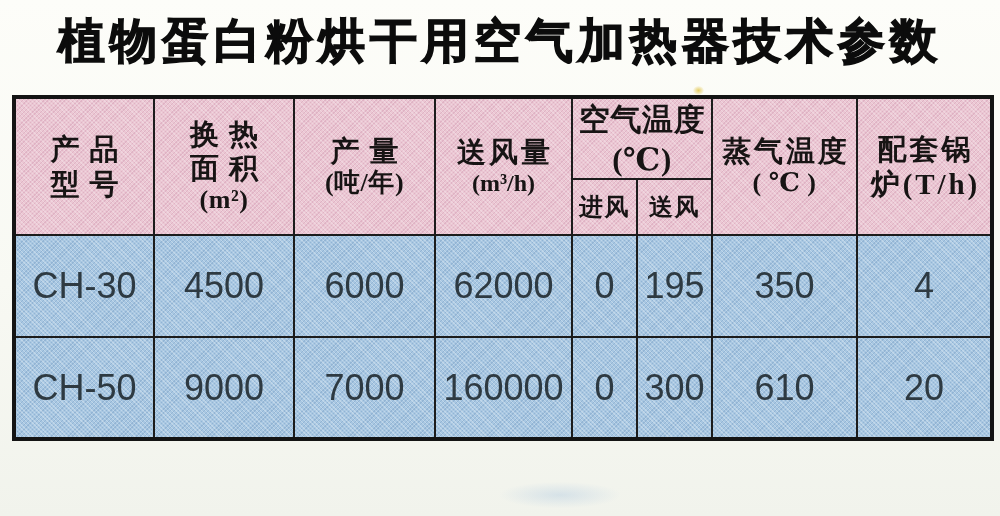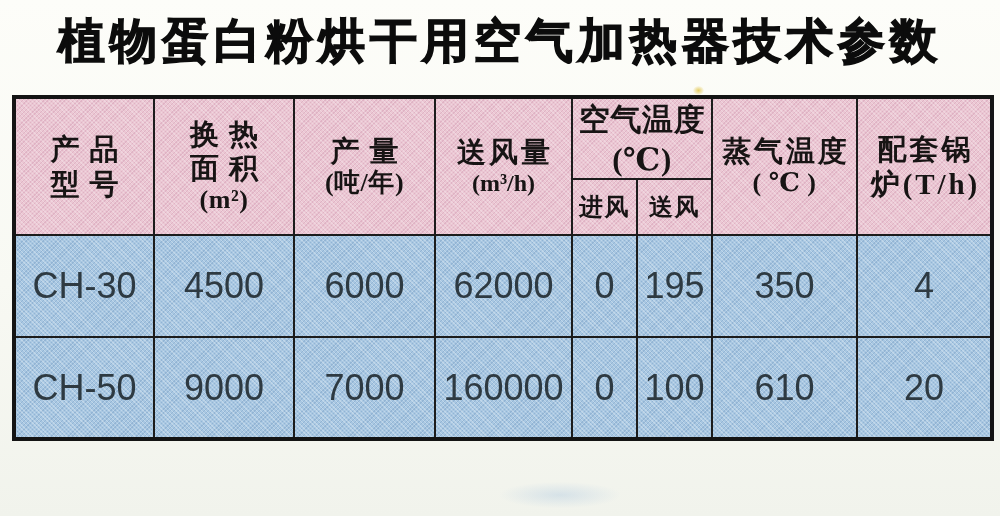--- a/index.html
+++ b/index.html
@@ -142,21 +142,21 @@
         <td class="dcell">195</td>
         <td class="dcell">350</td>
         <td class="dcell">4</td>
       </tr>
       <tr class="row-d">
         <td class="dcell">CH-50</td>
         <td class="dcell">9000</td>
         <td class="dcell">7000</td>
         <td class="dcell">160000</td>
         <td class="dcell">0</td>
-        <td class="dcell">100</td>
+        <td class="dcell">300</td>
         <td class="dcell">610</td>
         <td class="dcell">20</td>
       </tr>
     </tbody>
   </table>
 
   <div class="speck"></div>
   <div class="smudge"></div>
 </div>
 

